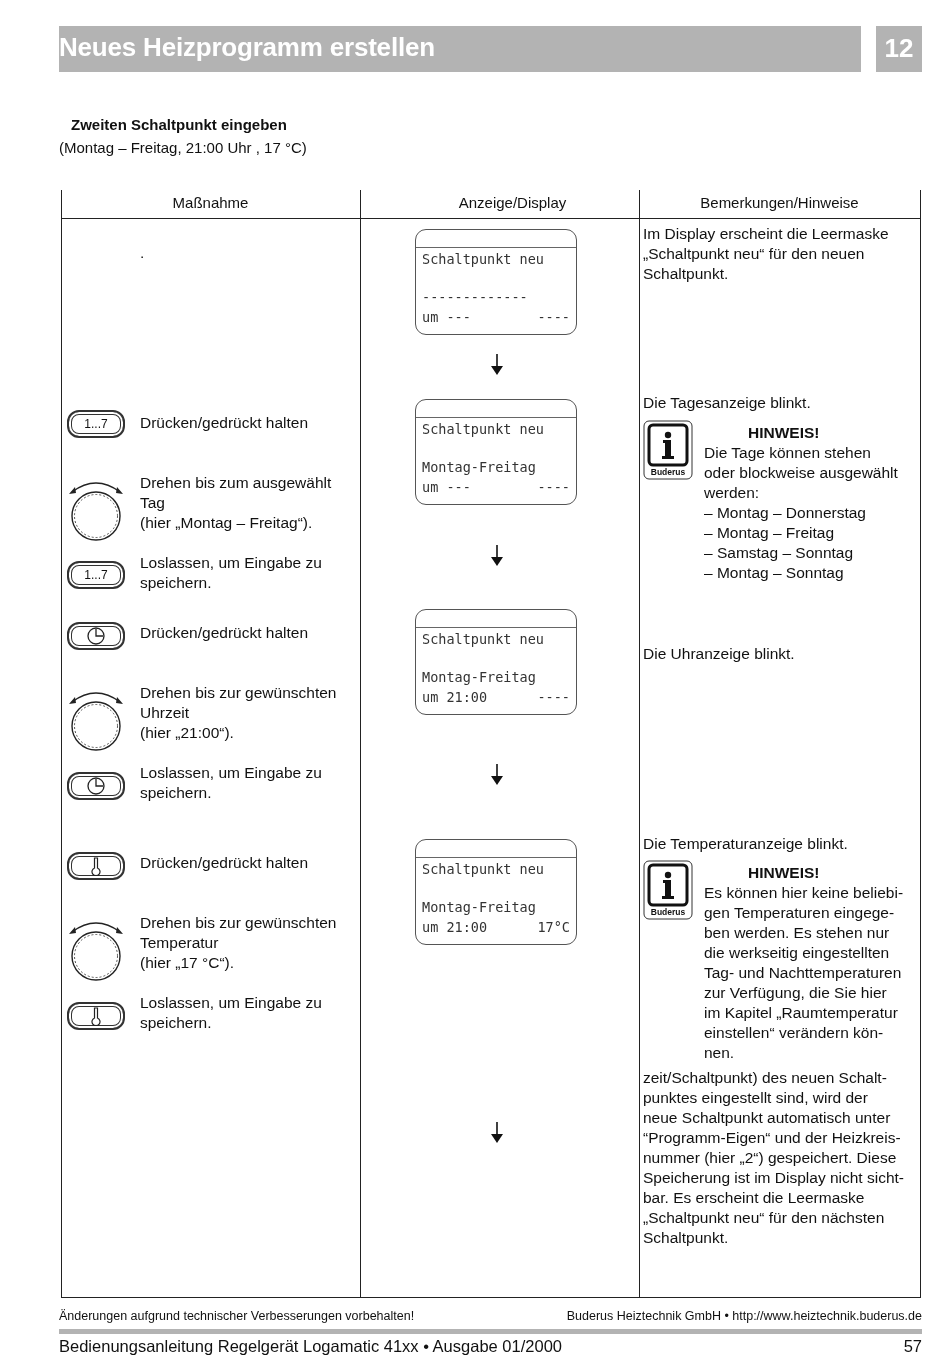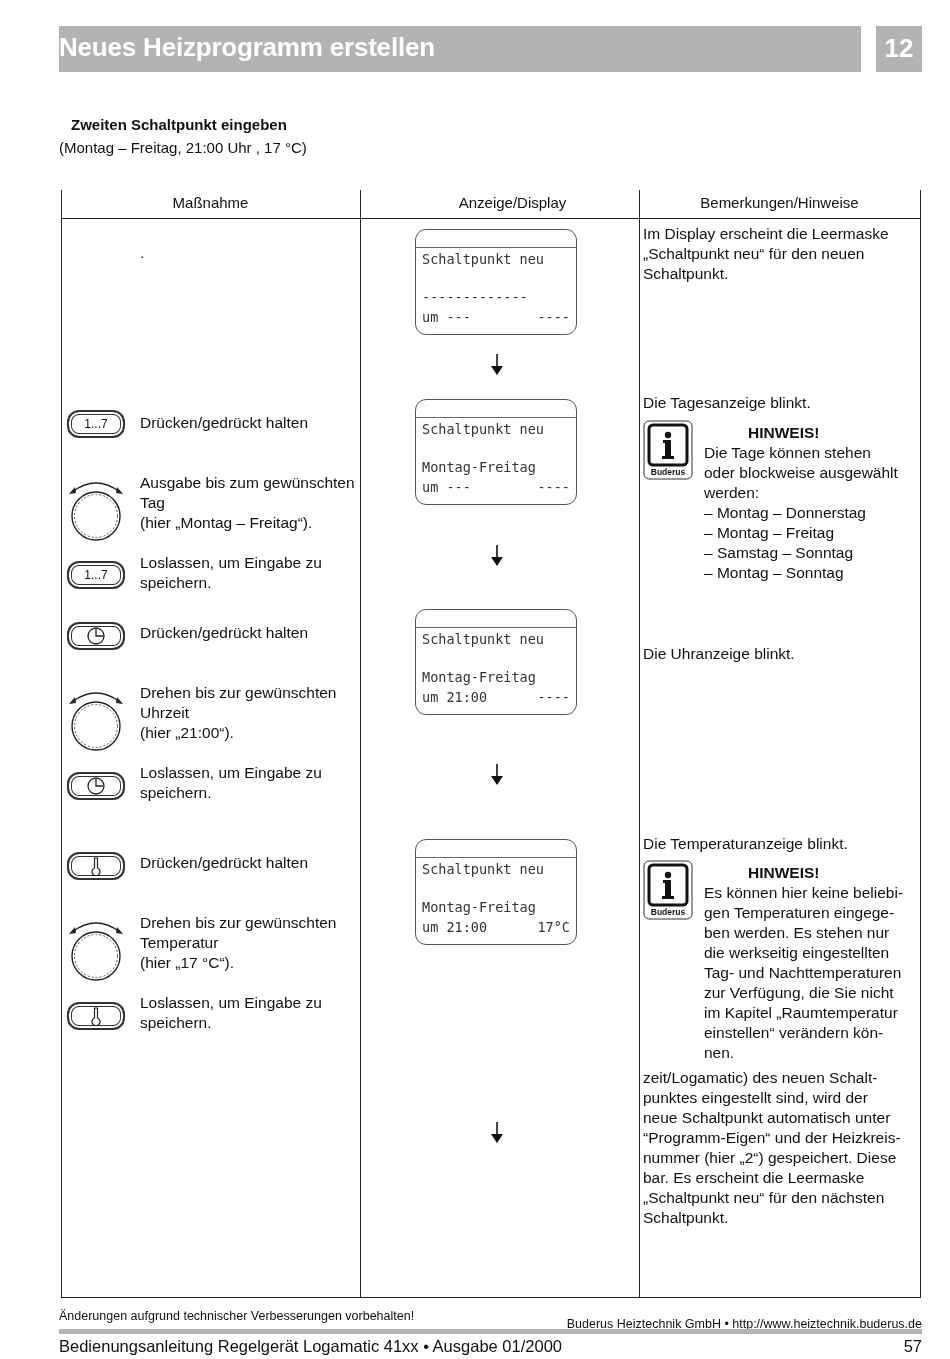--- a/index.html
+++ b/index.html
@@ -27,21 +27,21 @@
   .btn-17 { position:absolute; width:54px; height:24px; border:2px solid #333; border-radius:12px; box-shadow: inset 0 0 0 2px #fff, inset 0 0 0 3px #333; font-size:12px; text-align:center; line-height:24px; }
   .btn-icon { position:absolute; width:54px; height:24px; border:2px solid #333; border-radius:12px; box-shadow: inset 0 0 0 2px #fff, inset 0 0 0 3px #333; }
   .btn-icon svg { position:absolute; left:17px; top:2px; }
   .knob { position:absolute; width:60px; height:66px; }
 
   .txt { position:absolute; font-size:15.5px; line-height:20px; }
   .note-icon { position:absolute; width:50px; height:60px; }
   .note-head { font-weight:bold;margin-left:44px; }
 
   .foot-l { position:absolute; left:59px; top:1309px; font-size:12.5px; }
-  .foot-r { position:absolute; right:28px; top:1309px; font-size:12.5px;margin-top:8px; }
+  .foot-r { position:absolute; right:28px; top:1309px; font-size:12.5px; }
   .foot-bar { position:absolute; left:59px; top:1329px; width:863px; height:5px; background:#b3b3b3; }
   .foot-book { position:absolute; left:59px; top:1337px; font-size:16.5px; }
   .foot-page { position:absolute; right:28px; top:1337px; font-size:16.5px; }
 </style>
 </head>
 <body>
 
 <div class="hdr-bar">
   <div class="hdr-title">Neues Heizprogramm erstellen</div>
 </div>
@@ -69,21 +69,21 @@
 <div class="txt" style="left:140px; top:413px;">Drücken/gedrückt halten</div>
 
 <svg class="knob" style="left:66px; top:476px;" viewBox="0 0 60 66">
   <path d="M6 16 Q30 -2 54 16" fill="none" stroke="#222" stroke-width="1.4"></path>
   <path d="M3 18 L9 11 L10 17 Z" fill="#222"></path>
   <path d="M57 18 L51 11 L50 17 Z" fill="#222"></path>
   <circle cx="30" cy="40" r="24" fill="none" stroke="#222" stroke-width="1.4"></circle>
   <circle cx="30" cy="40" r="21.5" fill="none" stroke="#555" stroke-width="1" stroke-dasharray="2 2"></circle>
 </svg>
 <div class="txt" style="left:140px; top:473px;">
-  <div>Ausgabe bis zum gewünschten</div>
+  <div>Drehen bis zum ausgewählt</div>
   <div>Tag</div>
   <div>(hier „Montag – Freitag“).</div>
 </div>
 
 <div class="btn-17" style="left:67px; top:561px;">1...7</div>
 <div class="txt" style="left:140px; top:553px;">
   <div>Loslassen, um Eingabe zu</div>
   <div>speichern.</div>
 </div>
 
@@ -230,32 +230,33 @@
   <path d="M20 20 H28 V36 H31 V39 H19 V36 H22 V23 H20 Z" fill="#111"></path>
   <text x="25" y="55" font-size="8.5" font-weight="bold" text-anchor="middle" font-family="Liberation Sans, sans-serif" fill="#111">Buderus</text>
 </svg>
 <div class="txt" style="left:704px; top:863px;">
   <div class="note-head">HINWEIS!</div>
   <div>Es können hier keine beliebi-</div>
   <div>gen Temperaturen eingege-</div>
   <div>ben werden. Es stehen nur</div>
   <div>die werkseitig eingestellten</div>
   <div>Tag- und Nachttemperaturen</div>
-  <div>zur Verfügung, die Sie nicht</div>
+  <div>zur Verfügung, die Sie hier</div>
   <div>im Kapitel „Raumtemperatur</div>
   <div>einstellen“ verändern kön-</div>
   <div>nen.</div>
 </div>
 
 <div class="txt" style="left:643px; top:1068px;">
-  <div>zeit/Logamatic) des neuen Schalt-</div>
+  <div>zeit/Schaltpunkt) des neuen Schalt-</div>
   <div>punktes eingestellt sind, wird der</div>
   <div>neue Schaltpunkt automatisch unter</div>
   <div>“Programm-Eigen“ und der Heizkreis-</div>
   <div>nummer (hier „2“) gespeichert. Diese</div>
+  <div>Speicherung ist im Display nicht sicht-</div>
   <div>bar. Es erscheint die Leermaske</div>
   <div>„Schaltpunkt neu“ für den nächsten</div>
   <div>Schaltpunkt.</div>
 </div>
 
 <div class="foot-l">Änderungen aufgrund technischer Verbesserungen vorbehalten!</div>
 <div class="foot-r">Buderus Heiztechnik GmbH • http://www.heiztechnik.buderus.de</div>
 <div class="foot-bar"></div>
 <div class="foot-book">Bedienungsanleitung Regelgerät Logamatic 41xx • Ausgabe 01/2000</div>
 <div class="foot-page">57</div>

